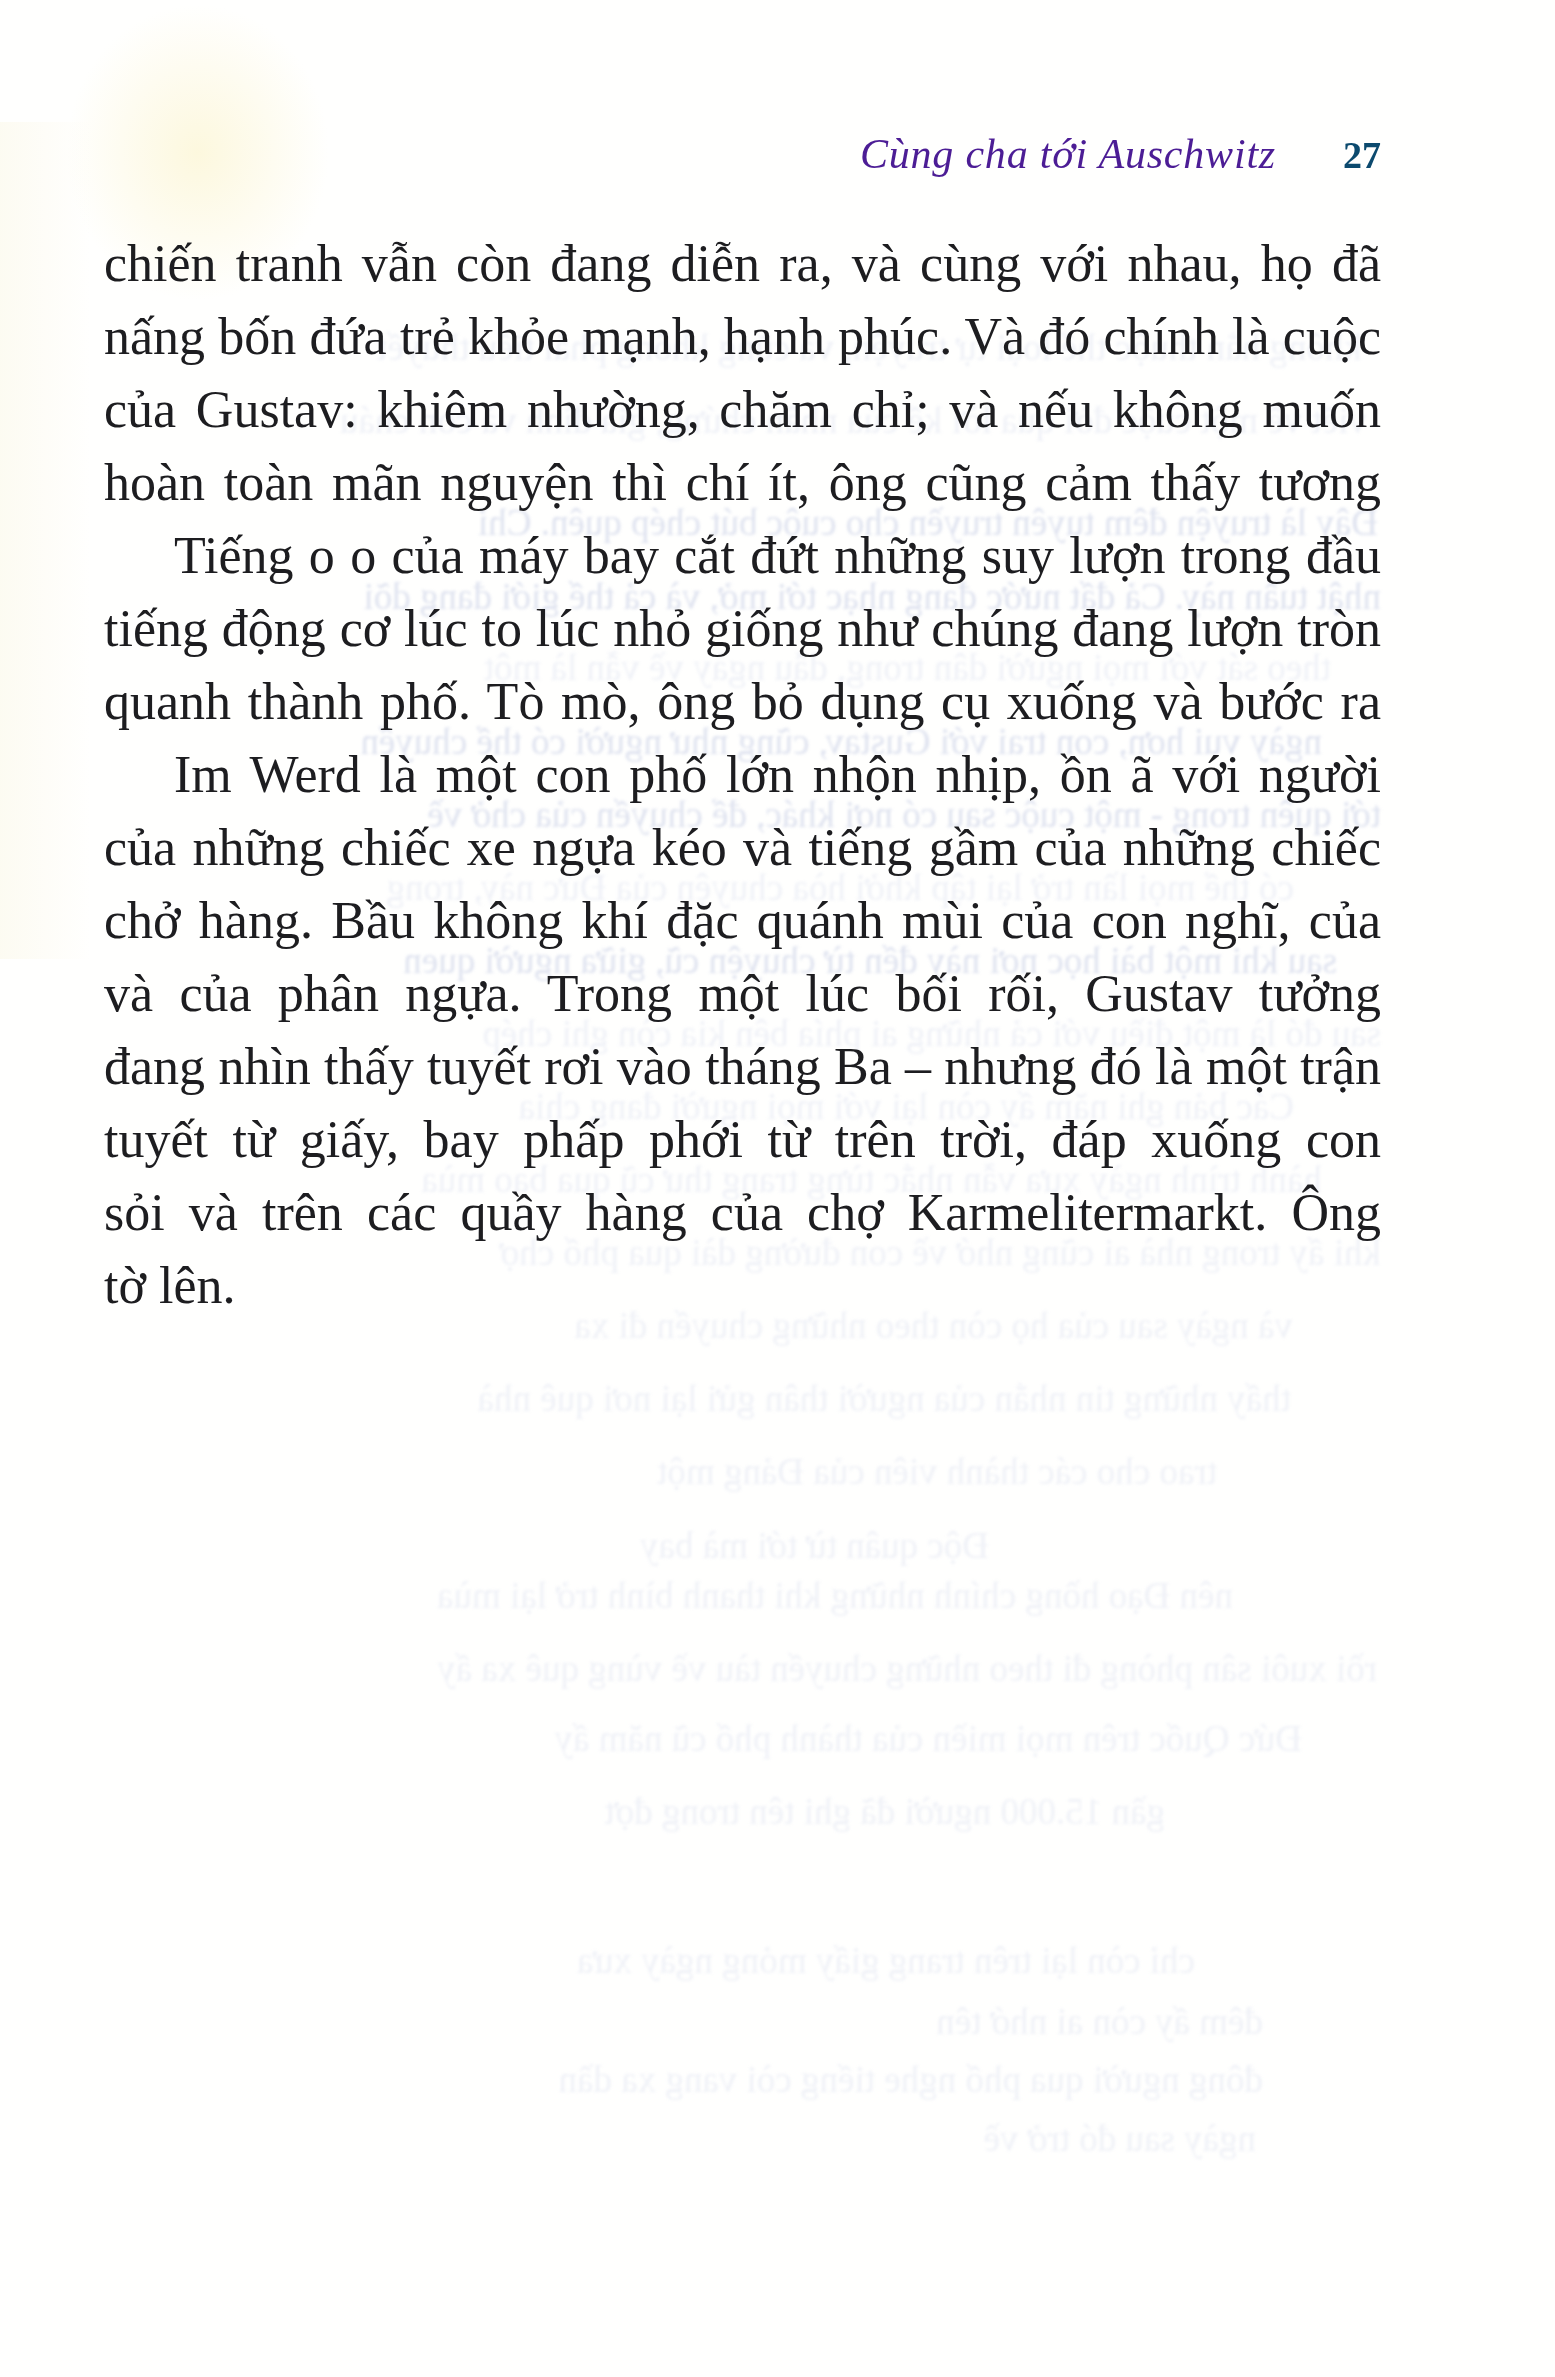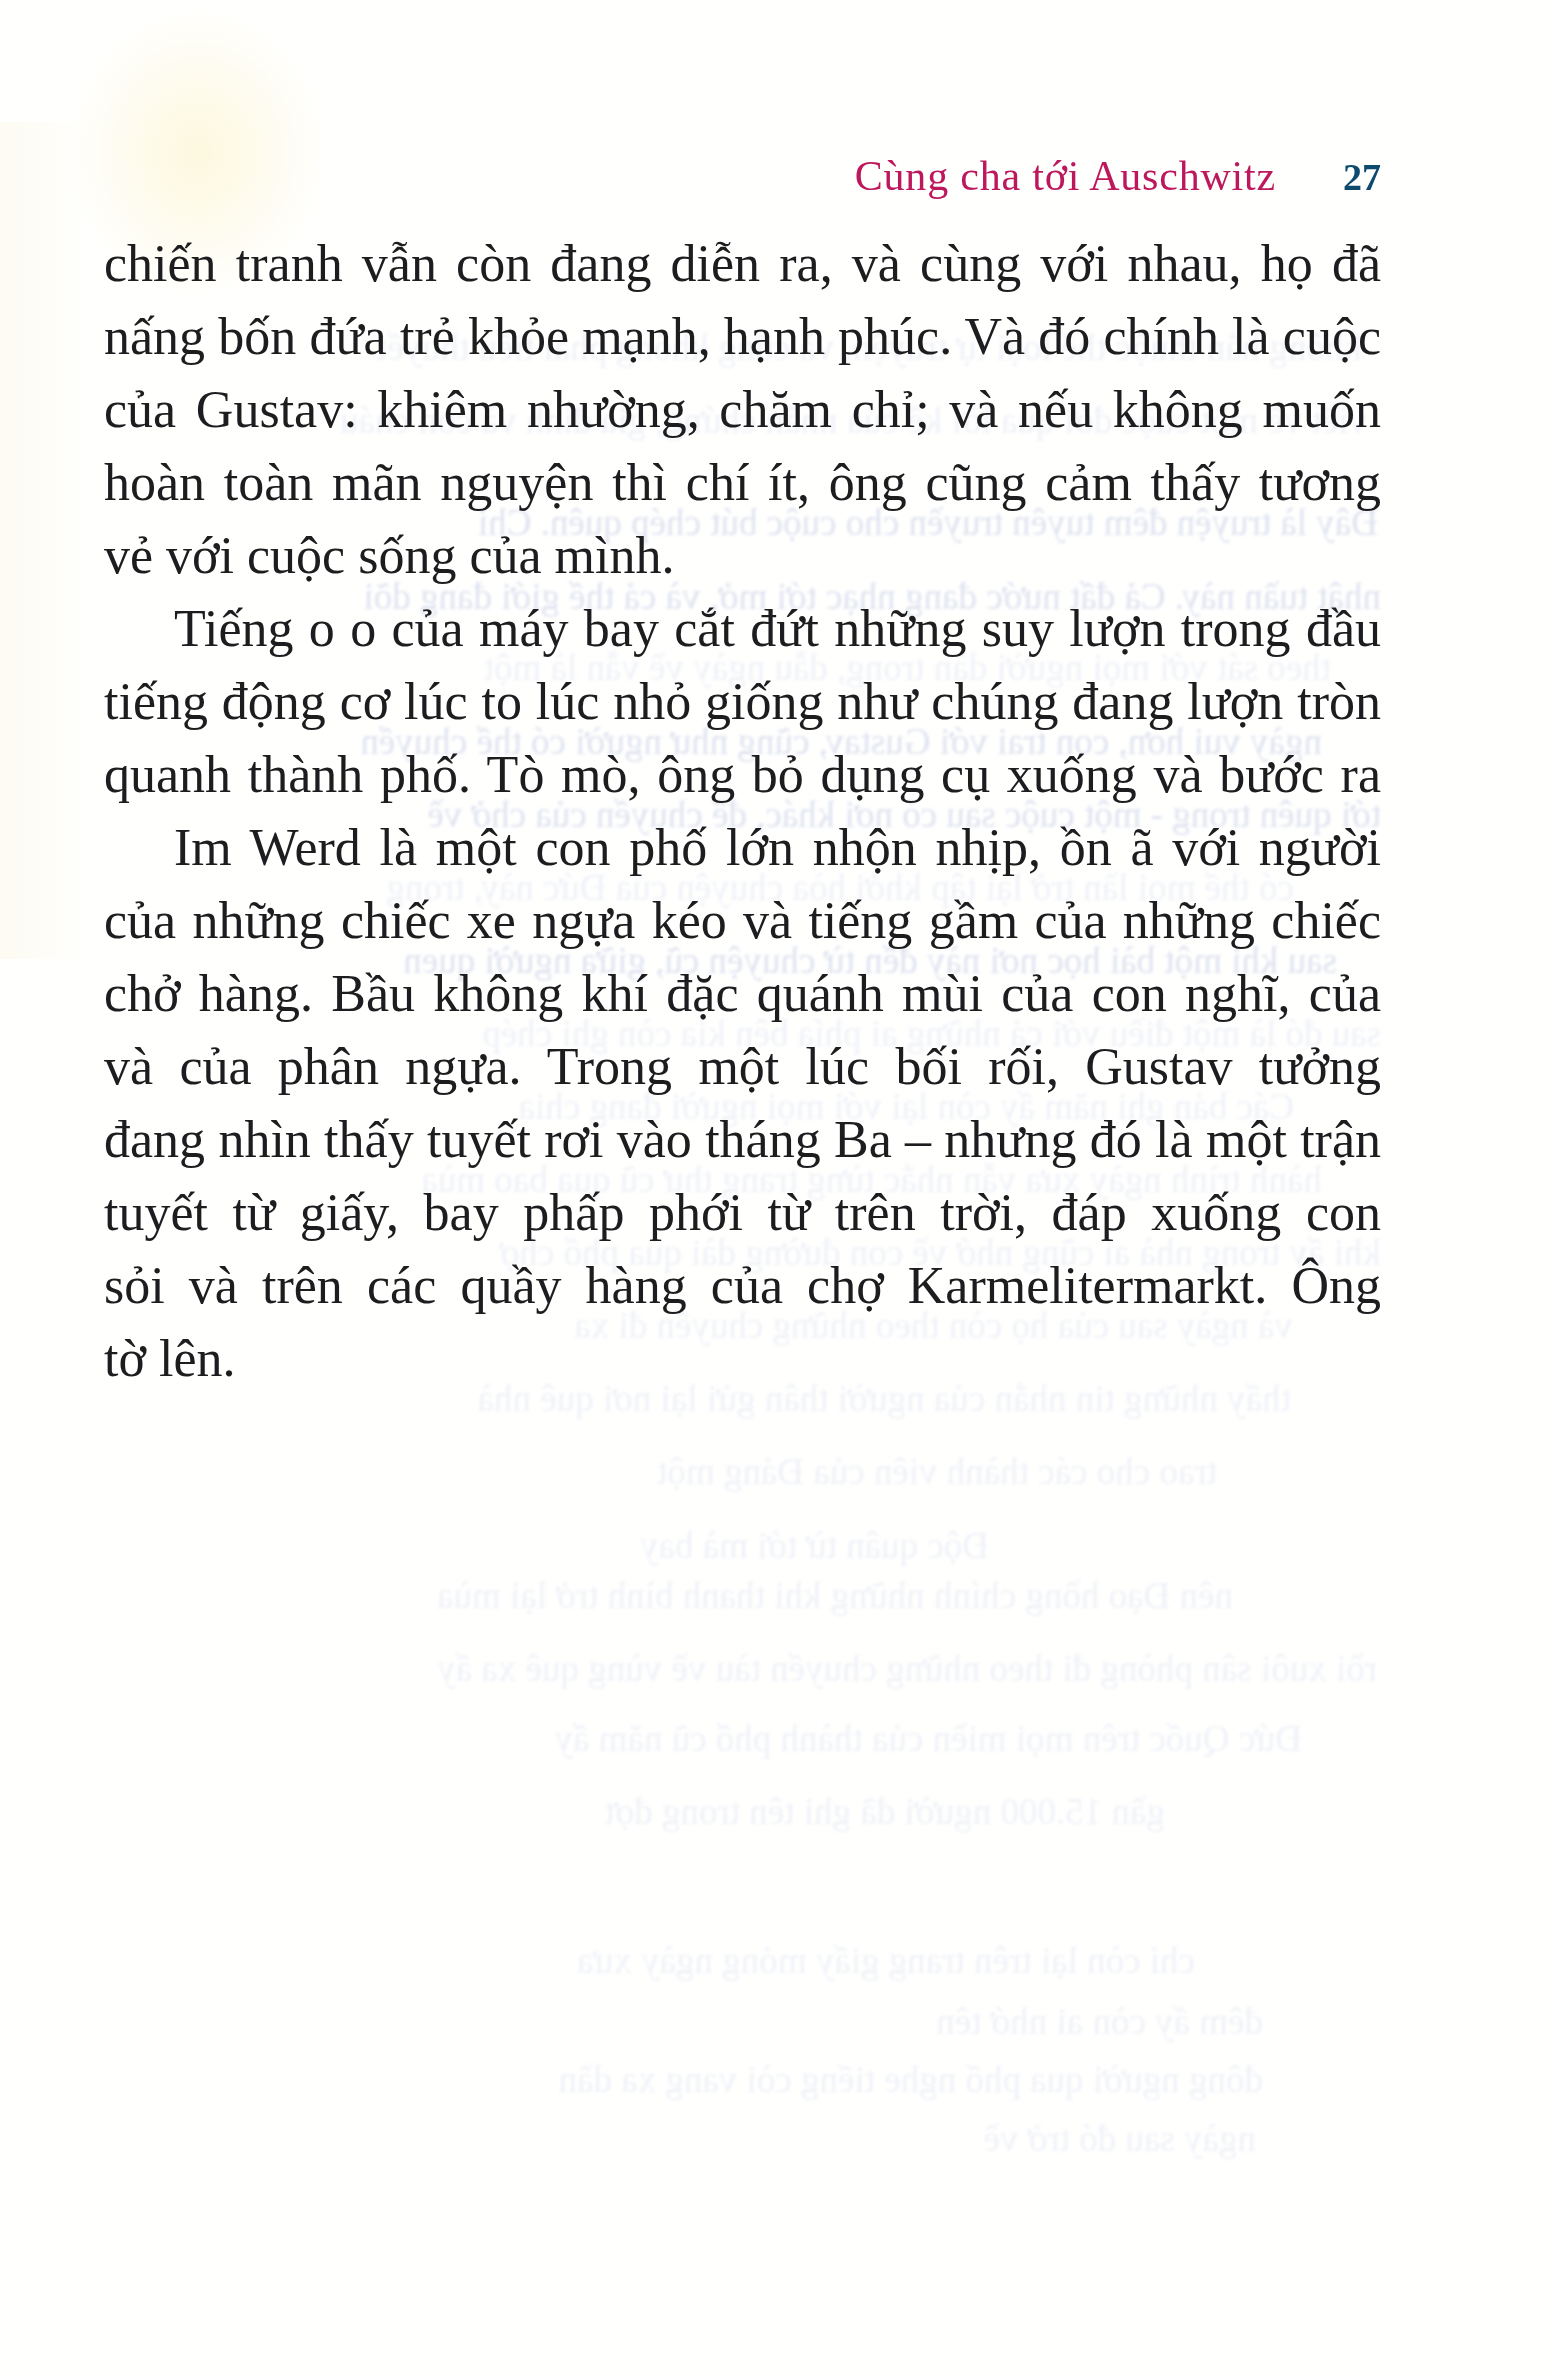--- a/index.html
+++ b/index.html
@@ -28,21 +28,21 @@
     filter:blur(1.5px);
     white-space:nowrap;overflow:hidden;
   }
   .b1{color:rgba(126,144,196,0.26);}
   .b2{color:rgba(134,150,198,0.13);}
   
   .header{
     position:absolute;top:128px;left:104px;width:1277px;
     display:flex;justify-content:flex-end;align-items:baseline;gap:67px;
   }
-  .title{font-size:42px;line-height:53px;color:#be185d;letter-spacing:0.8px;margin-top:22px;}
+  .title{font-style:italic;font-size:42px;line-height:53px;color:#4c1d95;letter-spacing:0.8px;}
   .pagenum{font-weight:bold;font-size:38px;line-height:53px;color:#0c4a6e;}
   
   .body{
     position:absolute;top:227px;left:104px;width:1277px;
     color:#1d1d20;
   }
   .line{
     font-size:52px;line-height:73px;height:73px;
     text-align:justify;text-align-last:justify;
     overflow:hidden;
@@ -88,21 +88,20 @@
   <div class="header">
     <span class="title">Cùng cha tới Auschwitz</span>
     <span class="pagenum">27</span>
   </div>
 
   <div class="body">
       <div class="line">chiến tranh vẫn còn đang diễn ra, và cùng với nhau, họ đã nuôi</div>
       <div class="line">nấng bốn đứa trẻ khỏe mạnh, hạnh phúc. Và đó chính là cuộc sống</div>
       <div class="line">của Gustav: khiêm nhường, chăm chỉ; và nếu không muốn nói là</div>
       <div class="line">hoàn toàn mãn nguyện thì chí ít, ông cũng cảm thấy tương đối vui</div>
-      <div class="line last">vẻ với cuộc sống của mình.</div>
       <div class="line indent">Tiếng o o của máy bay cắt đứt những suy lượn trong đầu Gustav;</div>
       <div class="line">tiếng động cơ lúc to lúc nhỏ giống như chúng đang lượn tròn vòng</div>
       <div class="line">quanh thành phố. Tò mò, ông bỏ dụng cụ xuống và bước ra bên</div>
       <div class="line indent">Im Werd là một con phố lớn nhộn nhịp, ồn ã với người lọc cọc</div>
       <div class="line">của những chiếc xe ngựa kéo và tiếng gầm của những chiếc xe tải</div>
       <div class="line">chở hàng. Bầu không khí đặc quánh mùi của con nghĩ, của khói xe</div>
       <div class="line">và của phân ngựa. Trong một lúc bối rối, Gustav tưởng chừng như</div>
       <div class="line">đang nhìn thấy tuyết rơi vào tháng Ba – nhưng đó là một trận bão</div>
       <div class="line">tuyết từ giấy, bay phấp phới từ trên trời, đáp xuống con đường trải</div>
       <div class="line">sỏi và trên các quầy hàng của chợ Karmelitermarkt. Ông nhặt một</div>

